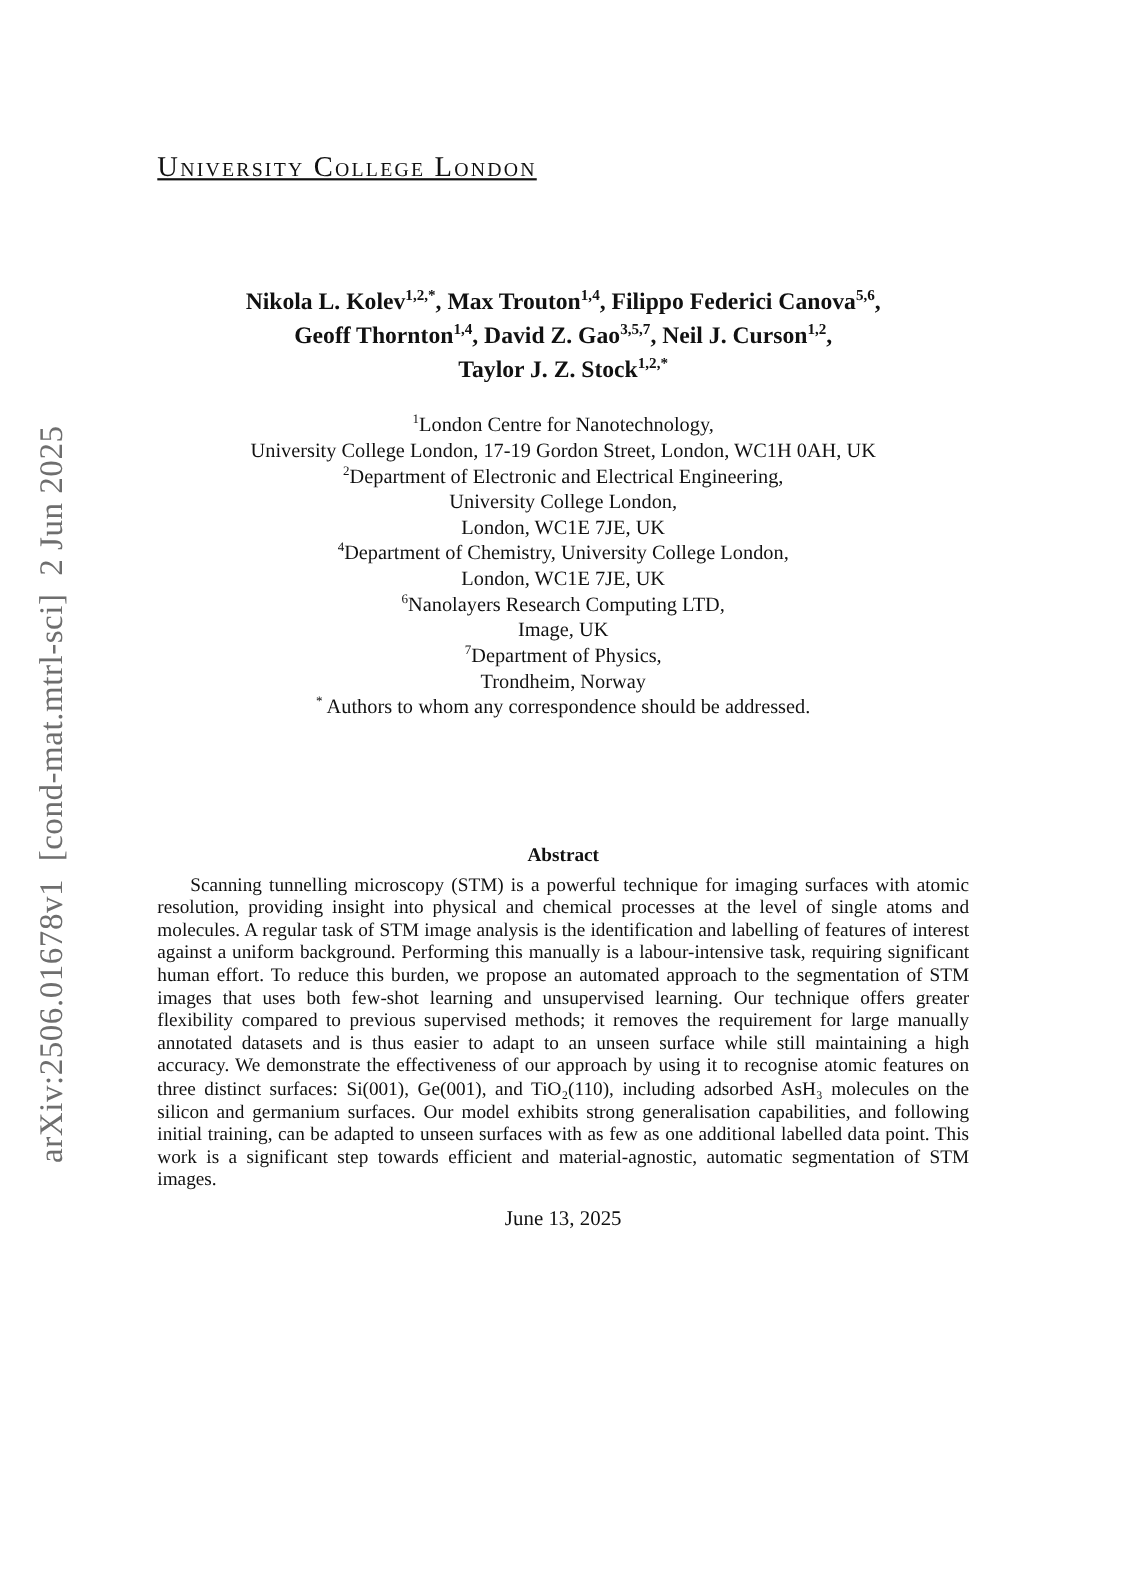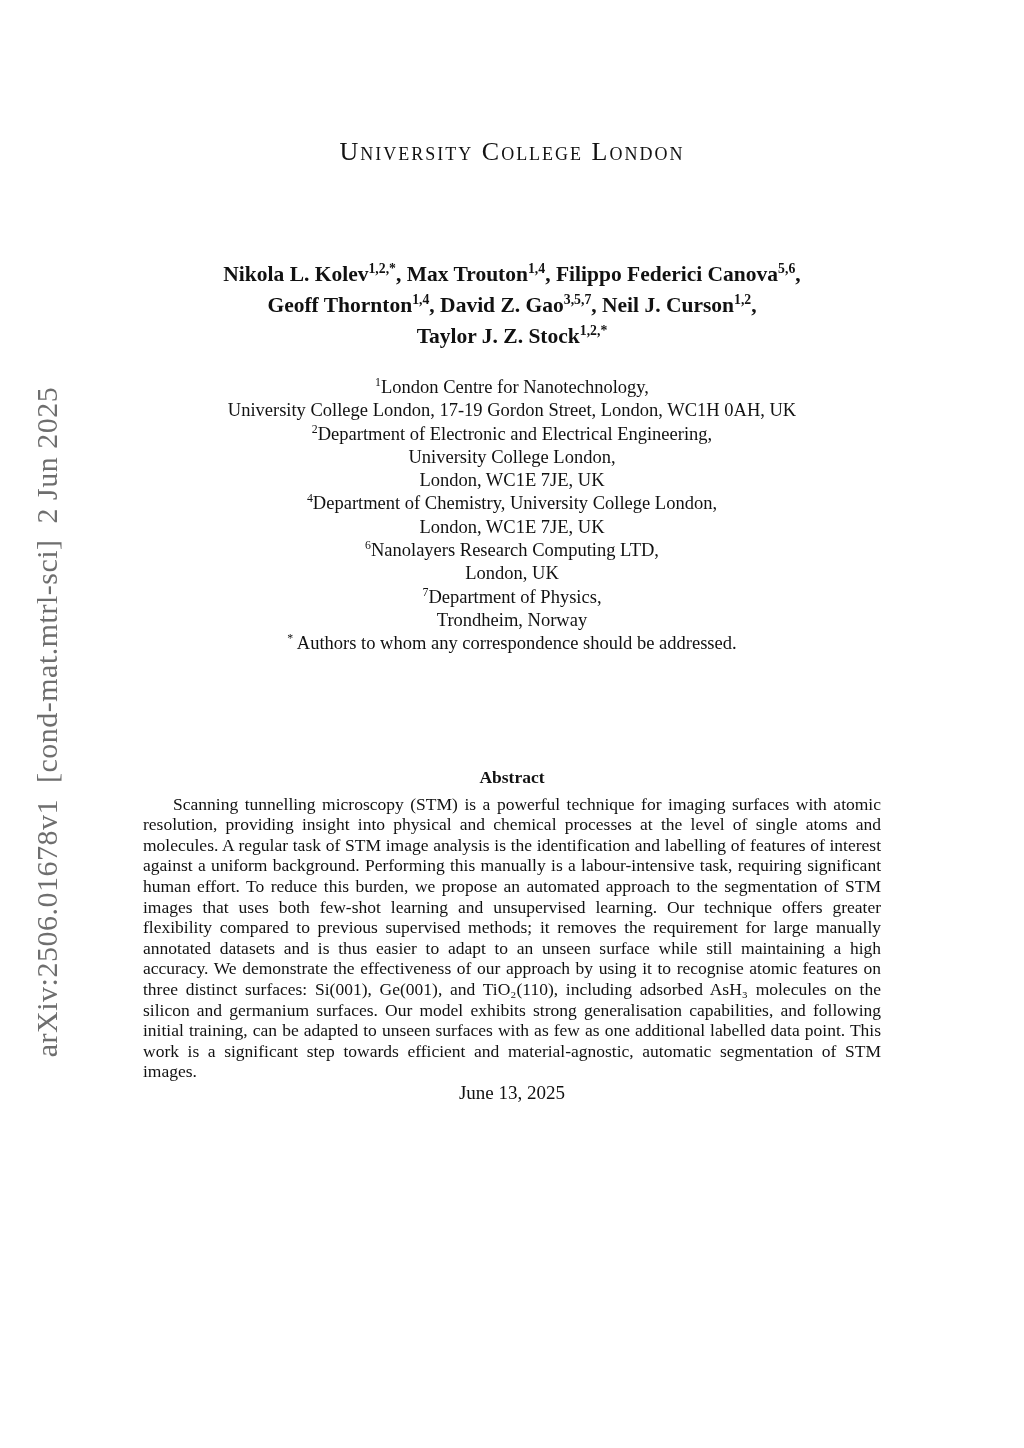--- a/index.html
+++ b/index.html
@@ -34,25 +34,26 @@
 
   .page {
     position: absolute;
     left: 143px;
     top: 0;
     width: 738px;
   }
 
   .institution {
     margin-top: 136px;
-    text-align: center;
+    text-align: left;
     font-variant: small-caps;
     font-size: 26px;
     letter-spacing: 2px;
     line-height: 31px;
+    text-decoration: underline;
   }
 
   .title {
     margin: 54px 0 0 0;
     text-align: center;
     font-size: 35px;
     font-weight: bold;
     line-height: 42px;
   }
 
@@ -89,20 +90,21 @@
 
   .abstract-text {
     margin: 6px 0 0 0;
     font-size: 17.5px;
     line-height: 20.6px;
     text-align: justify;
     text-indent: 30px;
   }
 
   .date {
+    margin-top: 16px;
     text-align: center;
     font-size: 19px;
   }
 </style>
 </head>
 <body>
 
 <div class="arxiv-vertical">arXiv:2506.01678v1  [cond-mat.mtrl-sci]  2 Jun 2025</div>
 
 <div class="page">
@@ -118,21 +120,21 @@
 
   <div class="affiliations" id="affiliations">
       <div><sup>1</sup>London Centre for Nanotechnology,</div>
       <div>University College London, 17-19 Gordon Street, London, WC1H 0AH, UK</div>
       <div><sup>2</sup>Department of Electronic and Electrical Engineering,</div>
       <div>University College London,</div>
       <div>London, WC1E 7JE, UK</div>
       <div><sup>4</sup>Department of Chemistry, University College London,</div>
       <div>London, WC1E 7JE, UK</div>
       <div><sup>6</sup>Nanolayers Research Computing LTD,</div>
-      <div>London, UK</div>
+      <div>Image, UK</div>
       <div><sup>7</sup>Department of Physics,</div>
       <div>Trondheim, Norway</div>
       <div><sup>*</sup> Authors to whom any correspondence should be addressed.</div>
     </div>
 
   <div class="abstract-heading">Abstract</div>
 
   <p class="abstract-text">Scanning tunnelling microscopy (STM) is a powerful technique for imaging surfaces with atomic resolution, providing insight into physical and chemical processes at the level of single atoms and molecules. A regular task of STM image analysis is the identification and labelling of features of interest against a uniform background. Performing this manually is a labour-intensive task, requiring significant human effort. To reduce this burden, we propose an automated approach to the segmentation of STM images that uses both few-shot learning and unsupervised learning. Our technique offers greater flexibility compared to previous supervised methods; it removes the requirement for large manually annotated datasets and is thus easier to adapt to an unseen surface while still maintaining a high accuracy. We demonstrate the effectiveness of our approach by using it to recognise atomic features on three distinct surfaces: Si(001), Ge(001), and TiO₂(110), including adsorbed AsH₃ molecules on the silicon and germanium surfaces. Our model exhibits strong generalisation capabilities, and following initial training, can be adapted to unseen surfaces with as few as one additional labelled data point. This work is a significant step towards efficient and material-agnostic, automatic segmentation of STM images.</p>
 
   <div class="date">June 13, 2025</div>

